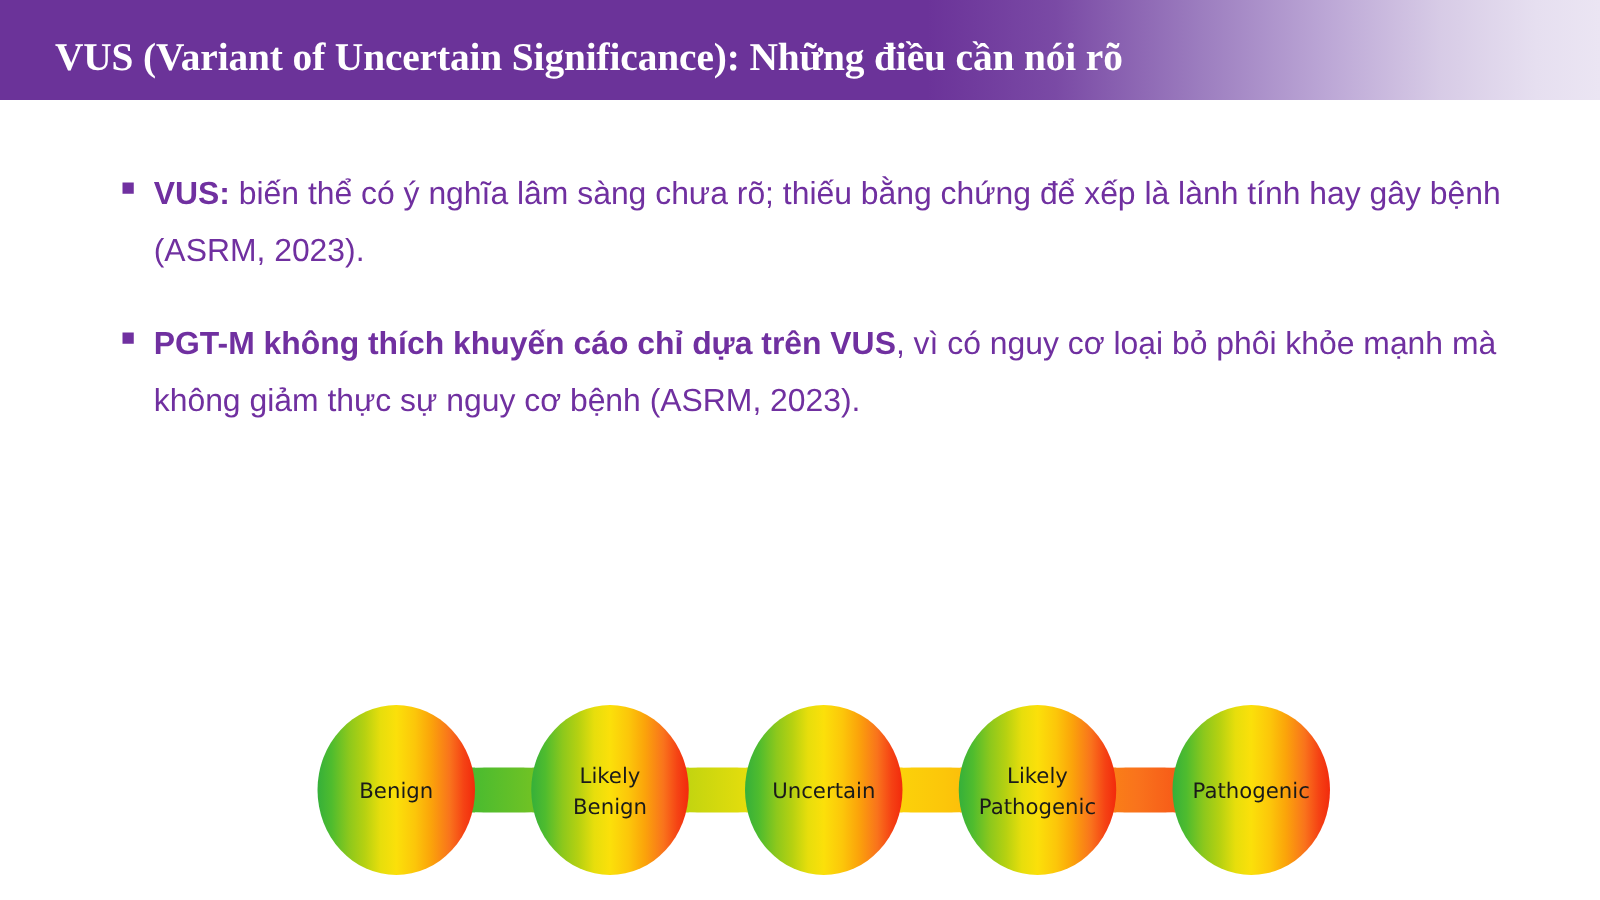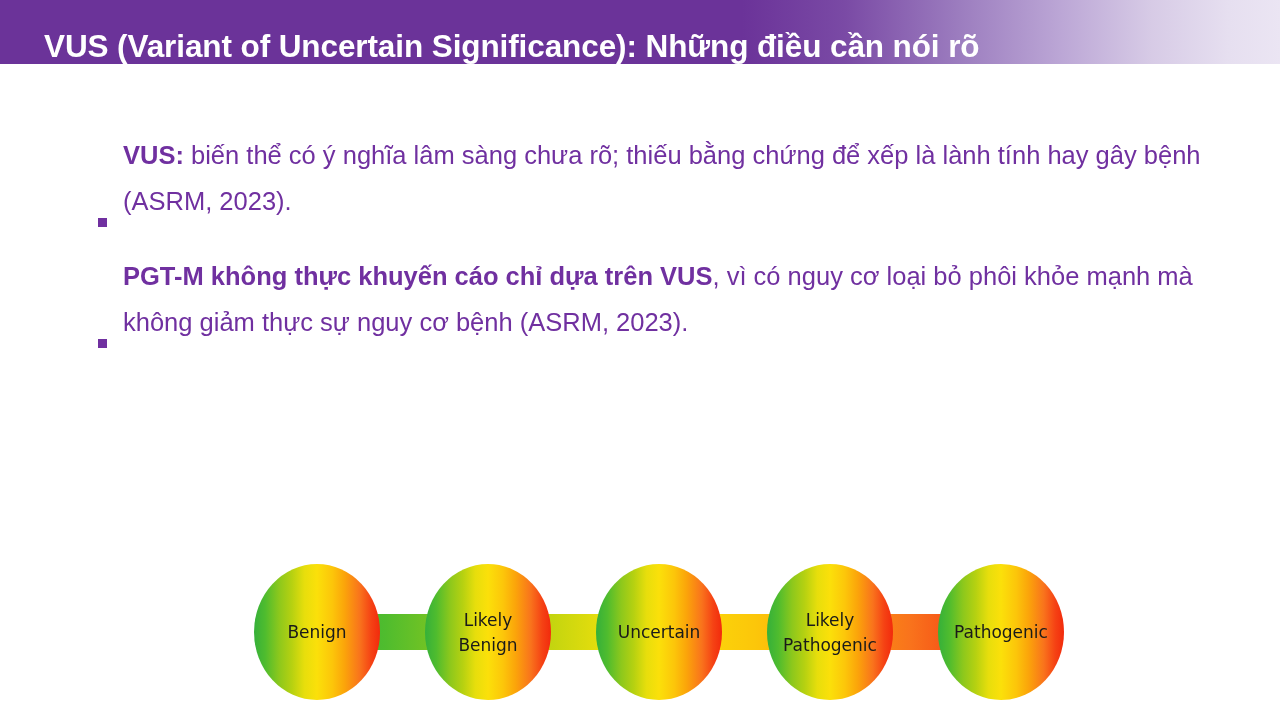--- a/index.html
+++ b/index.html
@@ -18,30 +18,31 @@
     height: 720px;
     background: #ffffff;
   }
 
   
   .header-bar {
     position: absolute;
     left: 0;
     top: 0;
     width: 1280px;
-    height: 64px;
+    height: 80px;
     background: linear-gradient(to right,
         #6B3399 0%,
         #6B3399 58%,
         #7A4AA5 66%,
         #9C7DBF 75%,
         #BCA7D6 83%,
         #D7CBE6 90%,
         #E6DFF0 96%,
         #EBE5F3 100%);
+    font-family: Liberation Serif, serif;
   }
 
   .header-title {
     position: absolute;
     left: 44px;
     top: 0;
     height: 92px;
     display: flex;
     align-items: center;
     color: #ffffff;
@@ -54,21 +55,21 @@
   
   .bullets {
     position: absolute;
     left: 98px;
     top: 132px;
     width: 1110px;
   }
 
   .bullet-row {
     display: flex;
-    align-items: flex-end;
+    align-items: flex-start;
     margin-bottom: 26px;
   }
 
   .bullet-marker {
     flex: 0 0 auto;
     width: 9px;
     height: 9px;
     background: #7030A0;
     margin-top: 14px;
     margin-right: 16px;
@@ -127,21 +128,21 @@
   <div class="bullets">
 
     <div class="bullet-row">
       <span class="bullet-marker"></span>
       <div class="bullet-text"><b>VUS:</b><span> biến thể có ý nghĩa lâm sàng chưa rõ; thiếu bằng chứng để xếp là lành tính hay gây bệnh (ASRM, 2023).</span><span class="cite-small"></span></div>
     </div>
 
 
     <div class="bullet-row">
       <span class="bullet-marker"></span>
-      <div class="bullet-text"><b>PGT-M không thực khuyến cáo chỉ dựa trên VUS</b><span>, vì có nguy cơ loại bỏ phôi khỏe mạnh mà không giảm thực sự nguy cơ bệnh (ASRM, 2023).</span><span class="cite-small"></span></div>
+      <div class="bullet-text"><b>PGT-M không thích khuyến cáo chỉ dựa trên VUS</b><span>, vì có nguy cơ loại bỏ phôi khỏe mạnh mà không giảm thực sự nguy cơ bệnh (ASRM, 2023).</span><span class="cite-small"></span></div>
     </div>
 
 
   </div>
 
   <div class="spectrum">
     <svg viewBox="0 0 852 150" xmlns="http://www.w3.org/2000/svg">
       <defs>
         <linearGradient id="specGrad" x1="0" y1="0" x2="1" y2="0">
           <stop offset="0.00" stop-color="#35B03A"></stop>

